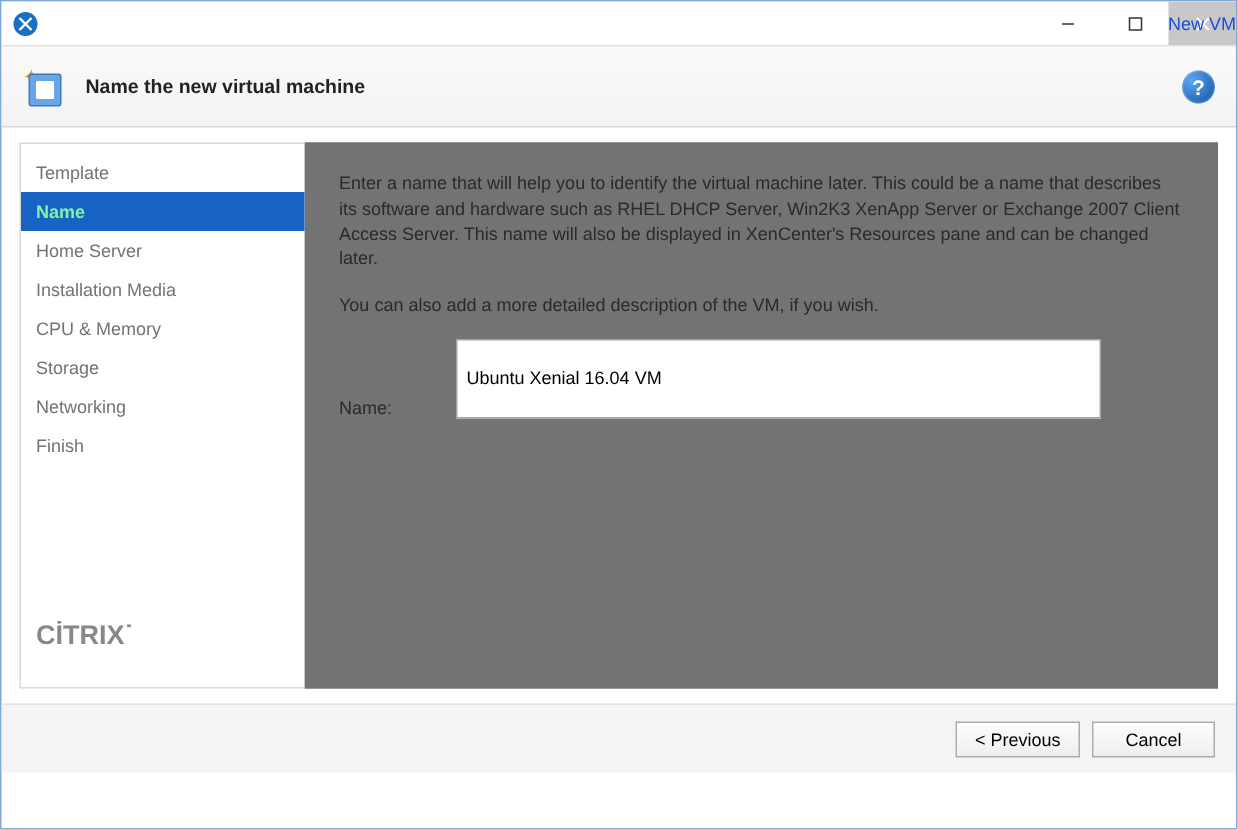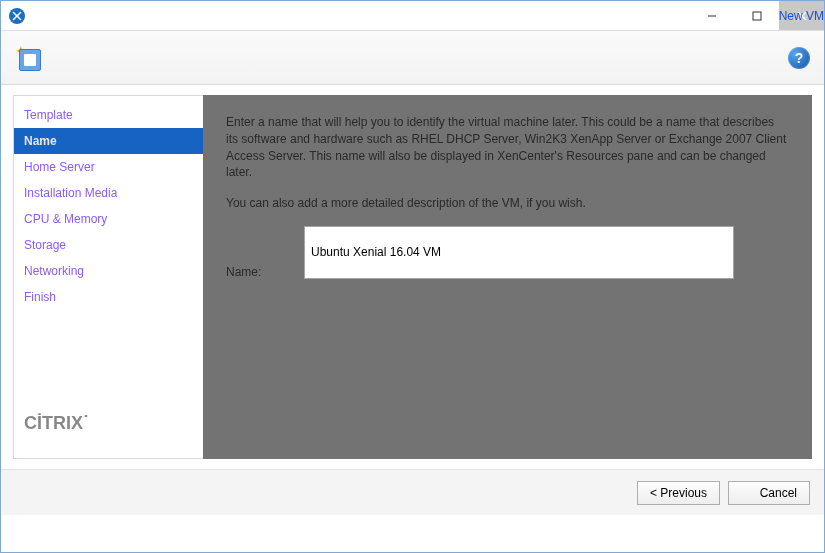--- a/index.html
+++ b/index.html
@@ -107,27 +107,27 @@
   .sidebar {
     width: 190px;
     border: 1px solid #d9d9d9;
     border-right: none;
     background:#fff;
     padding-top:6px;
     position: relative;
   }
   .sidebar .step {
     padding: 4px 10px;
-    color: #8b5cf6;
+    color: #737373;
     cursor: default;
     line-height: 18px;
   }
   .sidebar .step.selected {
     background: #1763c4;
-    color: #e5e5e5;
+    color: #86efac;
     font-weight: bold;
   }
   .citrix {
     position:absolute;
     left:10px; bottom:24px;
     font-family: Arial, sans-serif;
     font-weight: 900;
     font-size: 18px;
     color: #888;
     letter-spacing: 0px;
@@ -169,21 +169,20 @@
     background:#f4f4f4;
   }
   .btn {
     min-width: 82px;
     height: 24px;
     border: 1px solid #adadad;
     background: linear-gradient(#fdfdfd,#eee);
     font: inherit;
     cursor: pointer;
     padding: 0 12px;
-    text-align: right;
   }
   .btn.primary {
     border-color: #4a90d9;
     box-shadow: 0 0 0 1px rgba(74,144,217,.35);
   }
 </style>
 </head>
 <body>
 
 <div class="titlebar">
@@ -212,20 +211,21 @@
         </svg>
     </div>
   </div>
 </div>
 
 <div class="header">
   <div class="wiz-icon">
     <span class="spark">✦</span>
     <div class="box"></div>
   </div>
+  <div class="subtitle">Name the new virtual machine</div>
   <div class="help">?</div>
 </div>
 
 <div class="body">
   <div class="sidebar">
     <div id="steps-container">
         <div class="step">Template</div>
         <div class="step selected">Name</div>
         <div class="step">Home Server</div>
         <div class="step">Installation Media</div>

